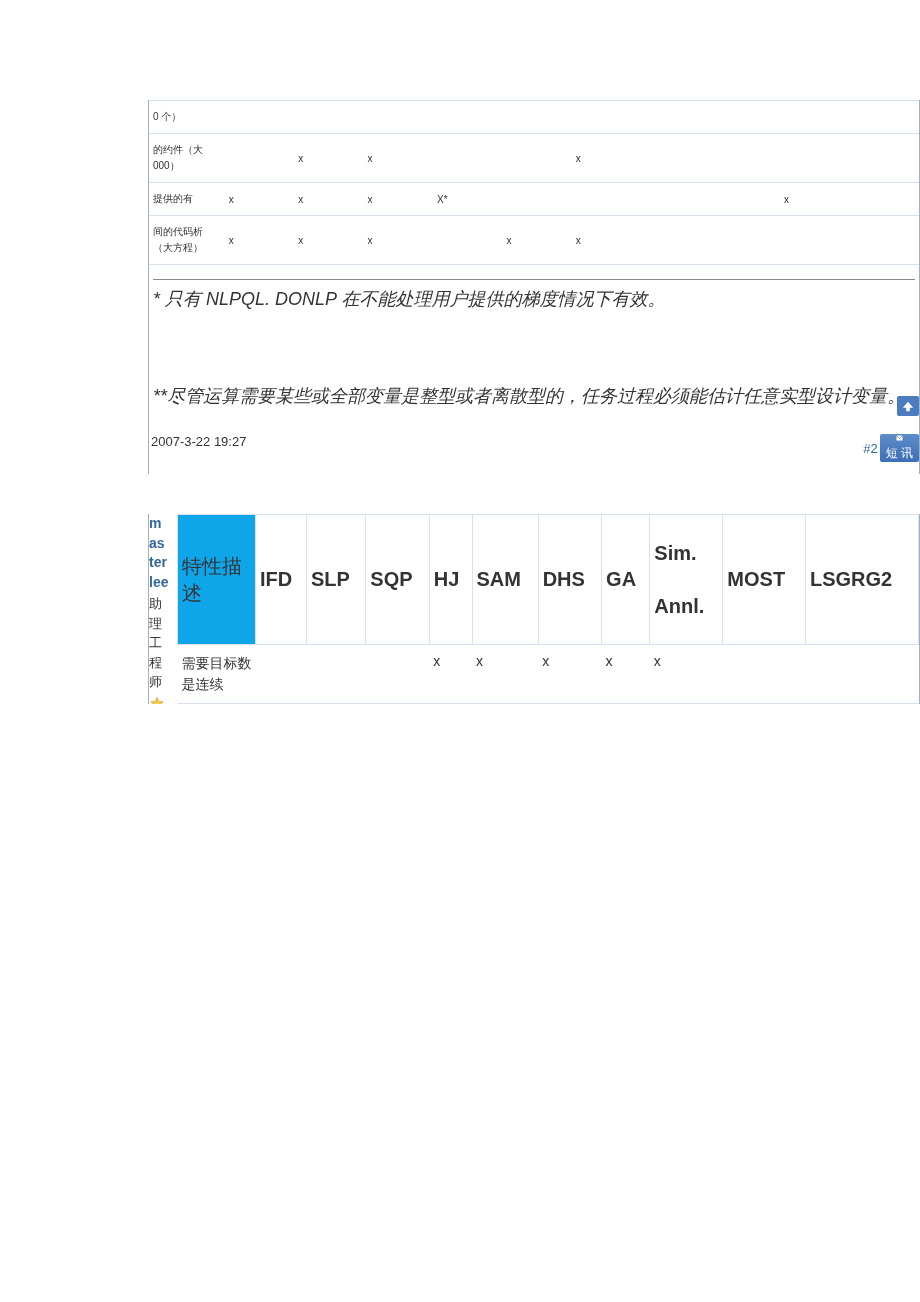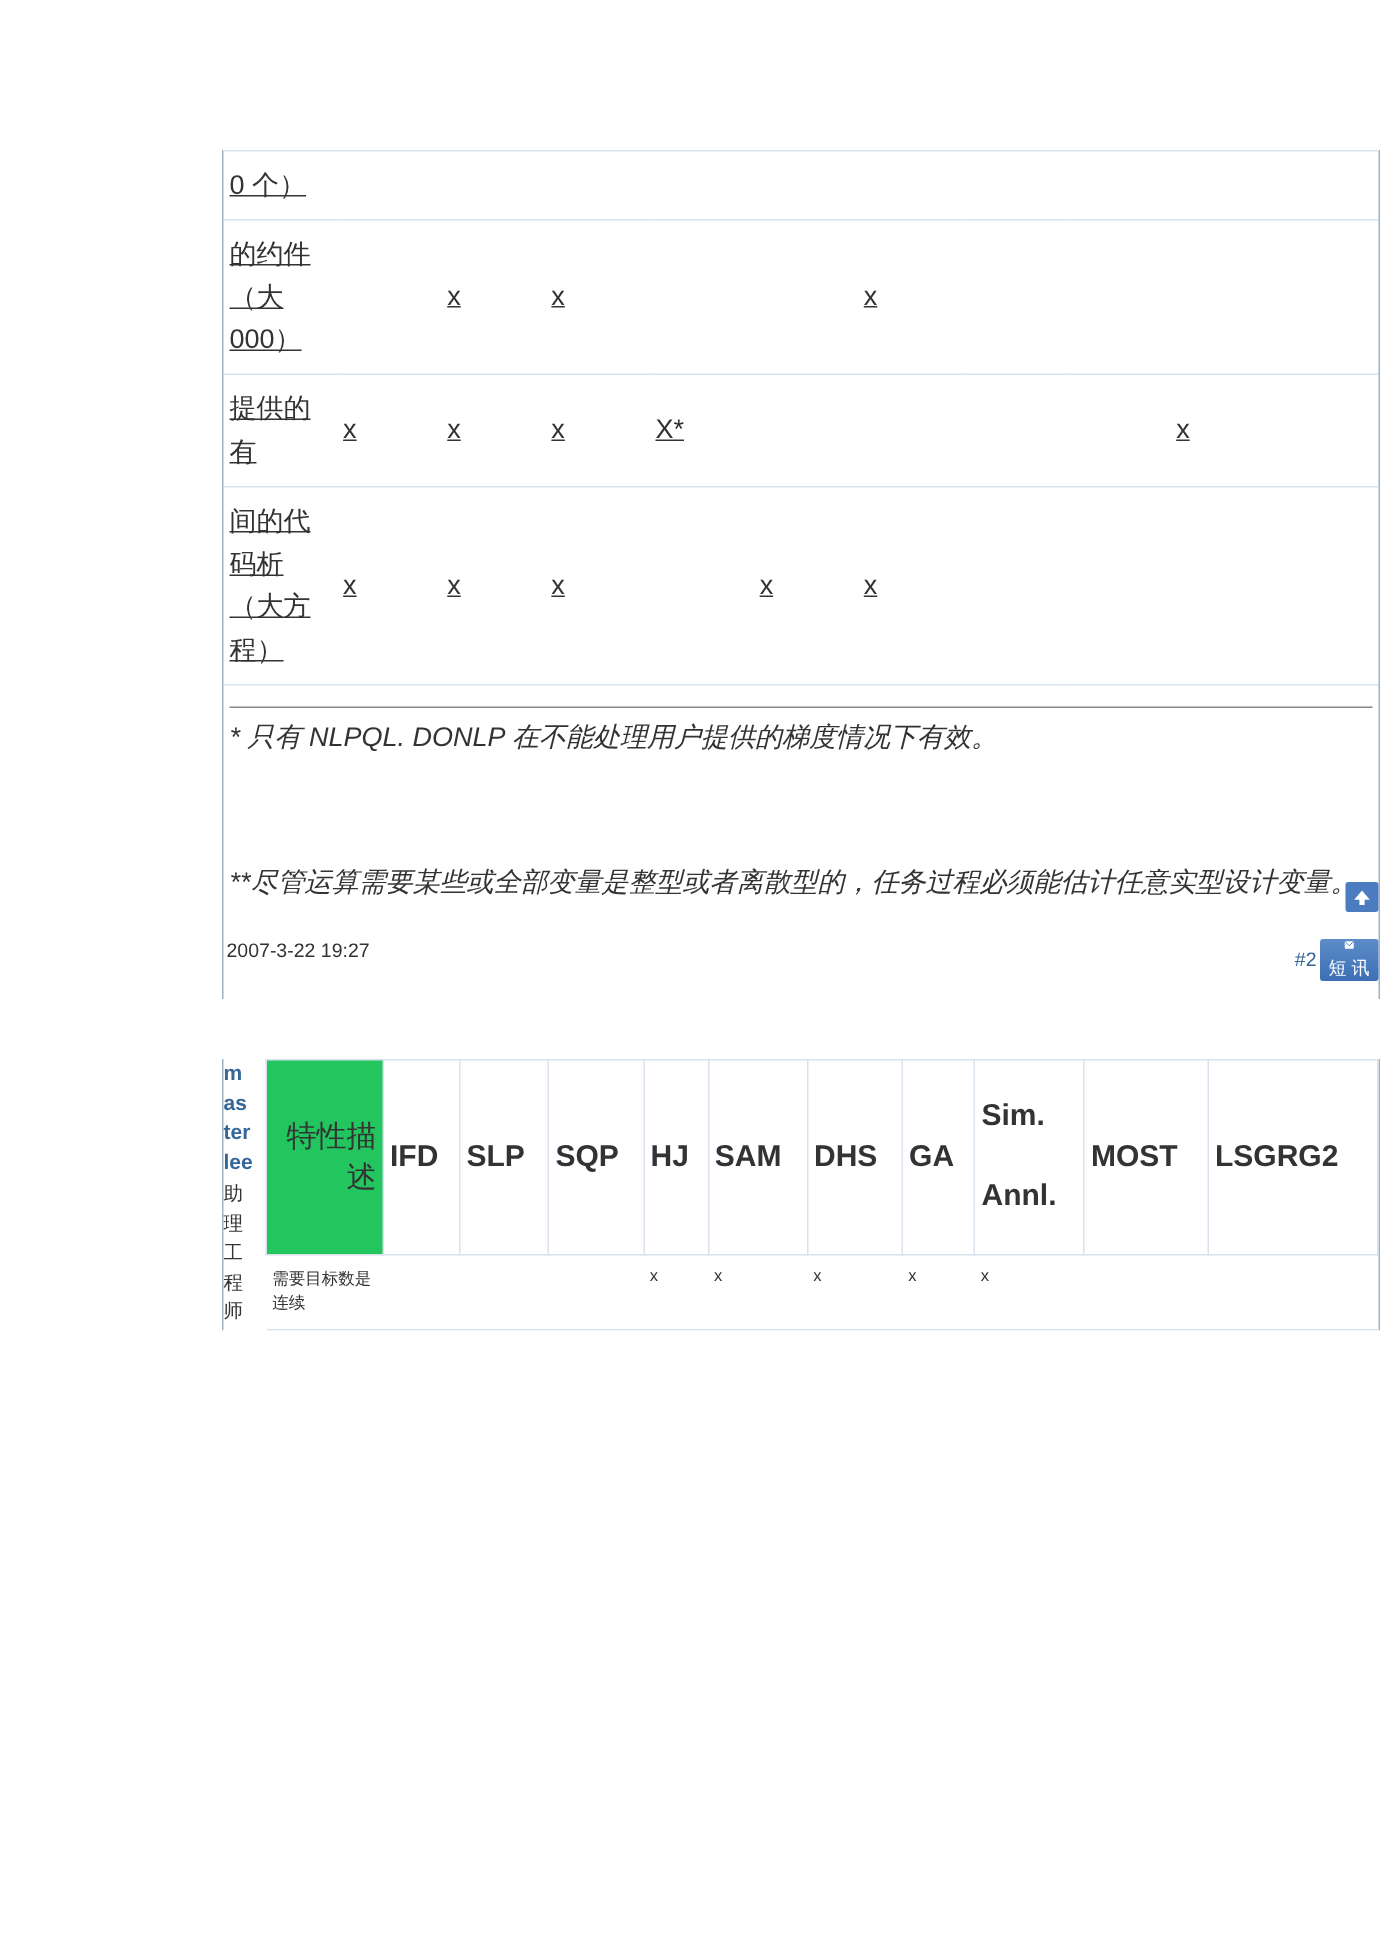--- a/index.html
+++ b/index.html
@@ -22,22 +22,21 @@
     table.comparison {
       border-collapse: collapse;
       width: 100%;
     }
     table.comparison td {
       border: 1px solid #d8e2ec;
       border-left: none;
       border-right: none;
       padding: 8px 4px;
       vertical-align: middle;
-      font-size: 18px;
-      text-decoration: underline;
+      font-size: 10px;
     }
     table.comparison td:first-child {
       width: 60px;
       padding-right: 6px;
       line-height: 1.6;
     }
     table.comparison td.mark {
       text-align: left;
       width: 55px;
     }
@@ -125,31 +124,30 @@
     }
     table.headertab th {
       border: 1px solid #d8e2ec;
       padding: 10px 4px;
       font-size: 20px;
       font-weight: bold;
       text-align: left;
       vertical-align: middle;
     }
     table.headertab th.desc-col {
-      background: #22c55e;
+      background: #0ea5e9;
       font-weight: normal;
       width: 78px;
-      text-align: right;
     }
     table.headertab td {
       border: 1px solid #d8e2ec;
       border-left: none;
       border-right: none;
       padding: 8px 4px;
-      font-size: 11px;
+      font-size: 14px;
       vertical-align: top;
     }
     table.headertab td:first-child {
       width: 78px;
       line-height: 1.5;
     }
     .h2row th { height: 130px; }
   </style>
 </head>
 <body>

